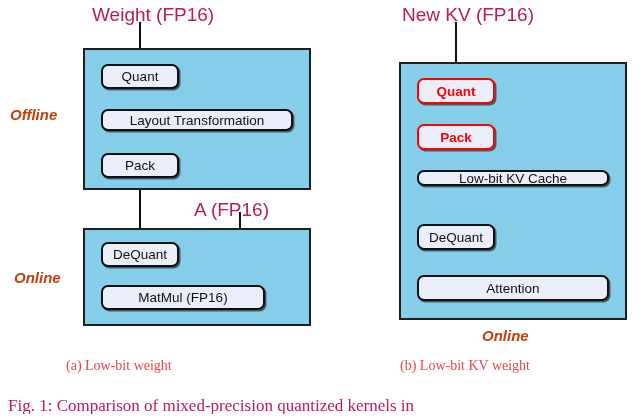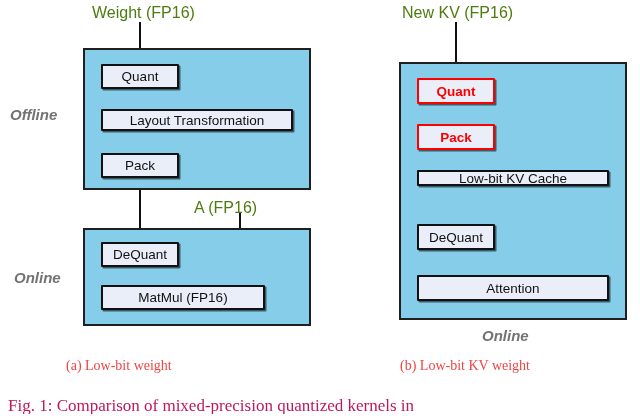--- a/index.html
+++ b/index.html
@@ -21,21 +21,21 @@
   }
   #panel-offline{left:83px;  top:48px;  width:228px; height:142px;}
   #panel-online-a{left:83px; top:228px; width:228px; height:98px;}
   #panel-online-b{left:399px;top:62px;  width:228px; height:258px;}
 
   
   .node{
     position:absolute;
     background:#EAEEF9;
     border:2px solid #111111;
-    border-radius:1px;
+    border-radius:7px;
     box-sizing:border-box;
     display:flex;align-items:center;justify-content:center;
     font-size:13.5px;
     color:#111111;
     white-space:nowrap;
     box-shadow:1.5px 1.5px 0 rgba(0,0,0,0.55);
   }
   .node.red{
     border-color:#ff0000;
     color:#ff0000;
@@ -54,33 +54,33 @@
   
   #n-quant-b{left:417px;    top:78px;  width:78px;  height:26px;}
   #n-pack-b{left:417px;     top:124px; width:78px;  height:26px;}
   #n-kvcache{left:417px;    top:170px; width:192px; height:16px;}
   #n-dequant-b{left:417px;  top:224px; width:78px;  height:26px;}
   #n-attention{left:417px;  top:275px; width:192px; height:26px;text-align:center;}
 
   
   .flabel{
     position:absolute;
-    font-size:16px;
-    color:#4d7c0f;
+    font-size:19px;
+    color:#be185d;
     white-space:nowrap;
   }
   #t-weight{left:92px;  top:4px;}
   #t-newkv{left:402px;  top:4px;}
   #t-lowbitw{left:4px;  top:199px;}
   #t-afp16{left:194px;  top:199px;}
 
   .side{
     position:absolute;
     font-style:italic;font-weight:bold;
-    font-size:15px;color:#737373;
+    font-size:15px;color:#c2410c;
     white-space:nowrap;
   }
   #t-offline{left:10px; top:106px;}
   #t-online-a{left:14px;top:269px;}
   #t-online-b{left:482px;top:327px;}
 
   
   .caption{
     position:absolute;
     font-family:"Liberation Serif", serif;

